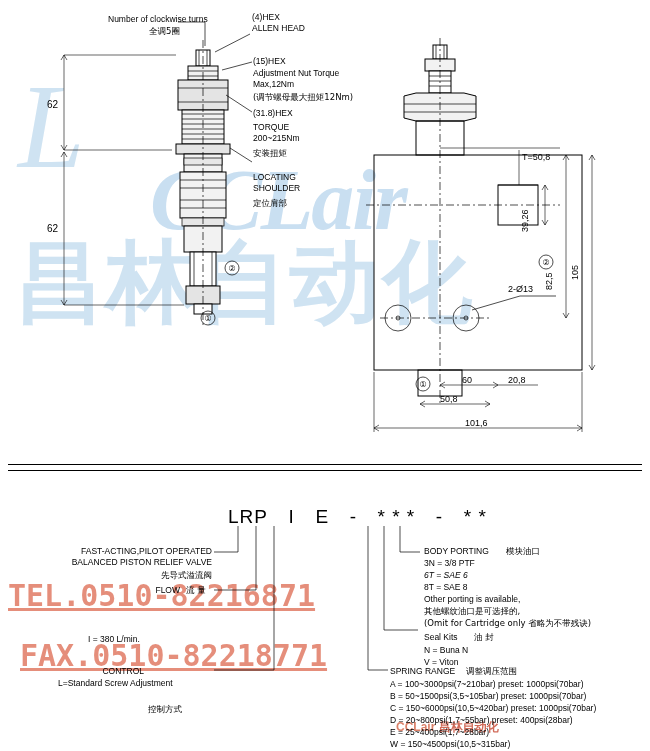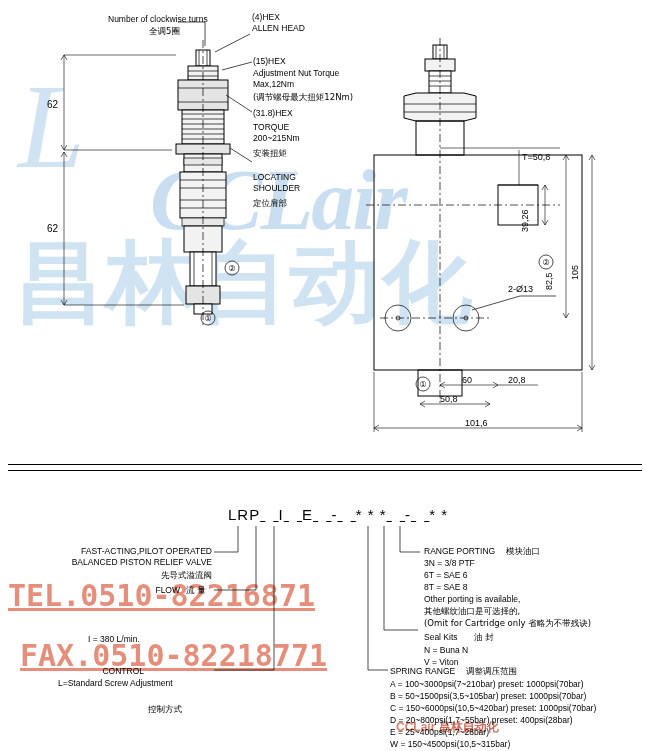--- a/index.html
+++ b/index.html
@@ -92,24 +92,23 @@
     height: 0;
     border-top: 1px solid #000;
   }
   .sep.a { top: 464px; }
   .sep.b { top: 470px; }
 
   
   .code-row {
     position: absolute;
     left: 228px; top: 506px;
-    font-size: 15px;
+    font-size: 19px;
     letter-spacing: 1px;
     white-space: nowrap;
-    text-decoration: underline;
   }
   .code-row span { display: inline-block; }
   .gap { width: 8px; }
 
   .lbl { position: absolute; font-size: 8.5px; line-height: 1.25; white-space: nowrap; }
   .lbl.cjk { font-family: "DejaVu Sans", sans-serif; }
   .lbl-r { text-align: right; }
 </style>
 </head>
 <body>
@@ -373,24 +372,24 @@
 BALANCED PISTON RELIEF VALVE</div>
 
   <div class="lbl lbl-r" style="left:90px; top:585px; width:90px;">FLOW</div>
   <div class="lbl cjk" style="left:186px; top:585px;">流 量</div>
   <div class="lbl" style="left:88px; top:602px;margin-top:32px;">I = 380 L/min.</div>
 
   <div class="lbl lbl-r" style="left:58px; top:666px; width:86px;">CONTROL</div>
   <div class="lbl cjk" style="left:148px; top:704px;">控制方式</div>
   <div class="lbl" style="left:58px; top:678px;">L=Standard Screw Adjustment</div>
 
-  <div class="lbl" style="left:424px; top:546px;">RANGE PORTING</div>
+  <div class="lbl" style="left:424px; top:546px;">BODY PORTING</div>
   <div class="lbl cjk" style="left:506px; top:546px;">模块油口</div>
   <div class="lbl" style="left:424px; top:558px;">3N = 3/8 PTF</div>
-  <div class="lbl" style="left:424px; top:570px;">6T = SAE 6</div>
+  <div class="lbl" style="left:424px; top:570px;font-style:italic;">6T = SAE 6</div>
   <div class="lbl" style="left:424px; top:582px;">8T = SAE 8</div>
   <div class="lbl" style="left:424px; top:594px;">Other porting is available,</div>
   <div class="lbl cjk" style="left:424px; top:606px;">其他螺纹油口是可选择的,</div>
   <div class="lbl cjk" style="left:424px; top:618px;">(Omit for Cartridge only  省略为不带残诀)</div>
 
   <div class="lbl" style="left:424px; top:632px;">Seal Kits</div>
   <div class="lbl cjk" style="left:474px; top:632px;">油 封</div>
   <div class="lbl" style="left:424px; top:645px;">N = Buna N</div>
   <div class="lbl" style="left:424px; top:657px;">V = Viton</div>
 

